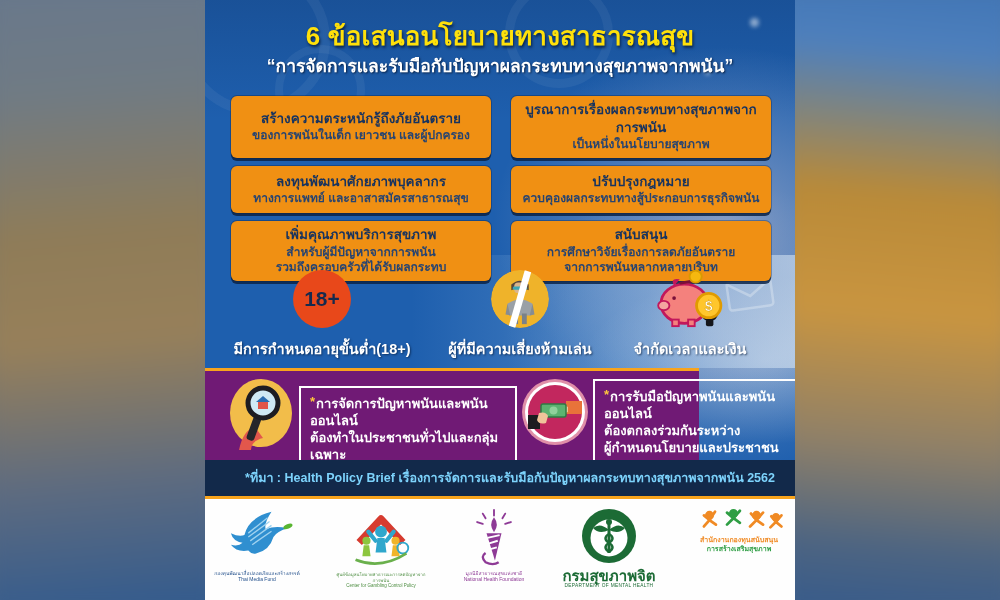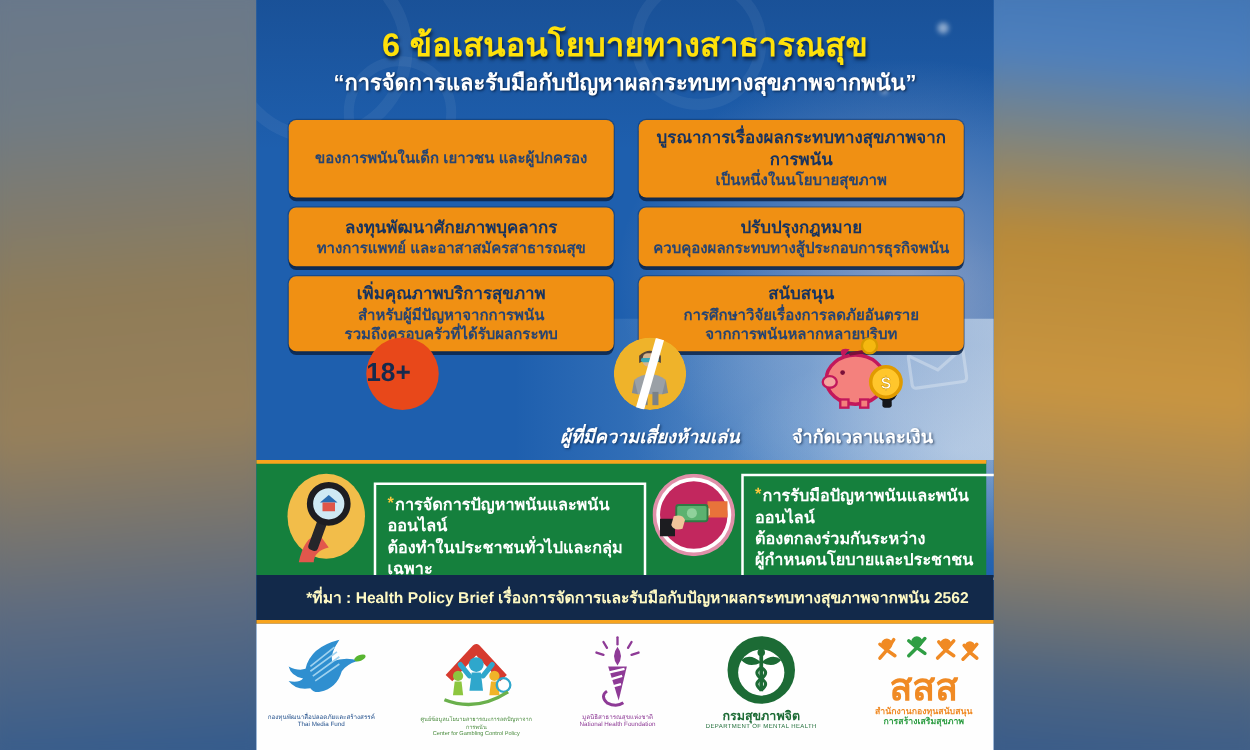--- a/index.html
+++ b/index.html
@@ -35,50 +35,50 @@
   .pbox{background:#f09013;border-radius:6px;padding:5px 8px;text-align:center;
     box-shadow:0 3px 0 rgba(12,35,70,.85), 0 0 0 1px rgba(12,35,70,.35);
     display:flex;flex-direction:column;justify-content:center;}
   .pbox:nth-child(-n+4){min-height:37px;}
   .pbox:nth-child(n+5){min-height:50px;align-items:center;}
   .pbox-title{font-size:13.5px;font-weight:bold;color:#17335f;line-height:1.35;}
   .pbox-detail{font-size:12px;font-weight:bold;color:#274471;line-height:1.3;white-space:pre-line;}
 
   .measures{position:absolute;top:270px;left:0;width:590px;height:96px;}
   .measure{position:absolute;text-align:center;}
-  .m1{left:12px;width:210px;} .m2{left:210px;width:210px;font-style:italic;} .m3{left:380px;width:210px;}
+  .m1{left:12px;width:210px;} .m2{left:210px;width:210px;} .m3{left:380px;width:210px;}
   .icon-circle{width:58px;height:58px;border-radius:50%;margin:0 auto;overflow:hidden;}
   .badge-18{width:58px;height:58px;border-radius:50%;background:#e8481a;color:#152a4e;
-    font-size:21px;font-weight:bold;display:flex;align-items:center;justify-content:flex-start;margin:0 auto;}
+    font-size:21px;font-weight:bold;display:flex;align-items:center;justify-content:center;margin:0 auto;}
   .m-caption{margin-top:9px;font-size:14.5px;font-weight:bold;color:#ffffff;
     text-shadow:1px 1px 2px rgba(5,25,55,.65);}
 
-  .notes-panel{position:absolute;top:368px;left:0;width:584px;height:92px;background:#15803d;
+  .notes-panel{position:absolute;top:368px;left:0;width:494px;height:92px;background:#701a75;
     border-top:3px solid #f8a41d;box-sizing:border-box;}
   .note-icon{position:absolute;}
   .ni1{left:24px;top:7px;} .ni2{left:317px;top:8px;}
   .note-box{position:absolute;border:2px solid #ffffff;color:#ffffff;font-weight:bold;font-size:13px;
     line-height:1.32;padding:5px 9px;}
   .nb1{left:94px;top:15px;width:196px;}
   .nb2{left:388px;top:8px;width:196px;}
   .note-marker{color:#ffc83d;font-size:13px;vertical-align:2px;padding-right:1px;}
   .note-text{white-space:pre-line;display:inline;}
 
   .source-bar{position:absolute;top:460px;left:0;width:590px;height:36px;background:#12294a;
     border-bottom:3px solid #f8a41d;display:flex;align-items:center;justify-content:center;}
-  .source-text{color:#fef9c3;font-size:12.5px;font-weight:bold;margin-left:20px;}
+  .source-text{color:#7dd3fc;font-size:12.5px;font-weight:bold;margin-left:20px;}
 
   .footer{position:absolute;top:499px;left:0;width:590px;height:101px;background:#fefefe;
     display:flex;justify-content:center;align-items:flex-start;gap:24px;padding-top:9px;box-sizing:border-box;}
   .logo{text-align:center;}
   .logo-cap{line-height:1.25;}
   .cap-media{font-size:5px;color:#23508c;}
   .cap-house{font-size:4.5px;color:#4b8c3f;}
   .cap-nhf{font-size:5px;color:#8e3a96;}
-  .cap-dmh-th{font-size:10px;font-weight:bold;color:#1c6b35;line-height:1;}
+  .cap-dmh-th{font-size:15px;font-weight:bold;color:#1c6b35;line-height:1;}
   .cap-dmh-en{font-size:4.8px;color:#1c6b35;letter-spacing:.3px;}
   .sss-word{font-size:30px;font-weight:bold;color:#f08a24;line-height:.95;}
   .cap-sss-1{font-size:7px;color:#f08a24;font-weight:bold;}
   .cap-sss-2{font-size:7px;color:#2f9e44;font-weight:bold;}
 
   .envelope{position:absolute;left:520px;top:276px;opacity:.45;pointer-events:none;}
 </style>
 </head>
 <body>
 
@@ -100,20 +100,21 @@
         <rect x="3" y="4" width="44" height="28" rx="3" fill="none" stroke="#dfe8f2" stroke-width="2.5"></rect>
         <path d="M4 6 L25 20 L46 6" fill="none" stroke="#dfe8f2" stroke-width="2.5"></path>
       </g>
     </svg>
 
     <div class="title">6 ข้อเสนอนโยบายทางสาธารณสุข</div>
     <div class="subtitle">“การจัดการและรับมือกับปัญหาผลกระทบทางสุขภาพจากพนัน”</div>
 
     <div class="boxes">
       <div class="pbox">
+        <div class="pbox-title">สร้างความตระหนักรู้ถึงภัยอันตราย</div>
         <div class="pbox-detail">ของการพนันในเด็ก เยาวชน และผู้ปกครอง</div>
       </div>
       <div class="pbox">
         <div class="pbox-title">บูรณาการเรื่องผลกระทบทางสุขภาพจากการพนัน</div>
         <div class="pbox-detail">เป็นหนึ่งในนโยบายสุขภาพ</div>
       </div>
       <div class="pbox">
         <div class="pbox-title">ลงทุนพัฒนาศักยภาพบุคลากร</div>
         <div class="pbox-detail">ทางการแพทย์ และอาสาสมัครสาธารณสุข</div>
       </div>
@@ -131,20 +132,21 @@
         <div class="pbox-detail">การศึกษาวิจัยเรื่องการลดภัยอันตราย
 จากการพนันหลากหลายบริบท</div>
       </div>
     </div>
 
     <div class="measures">
       <div class="measure m1">
         <div class="badge-18">
           <span>18+</span>
         </div>
+        <div class="m-caption">มีการกำหนดอายุขั้นต่ำ(18+)</div>
       </div>
       <div class="measure m2">
         <div class="icon-circle">
           <svg width="58" height="58" viewBox="0 0 60 60">
             <circle cx="30" cy="30" r="30" fill="#efb32a"></circle>
             <path d="M21 15 Q30 7 39 15 L39 21 Q30 16 21 21 Z" fill="#55453a"></path>
             <rect x="24" y="13" width="12" height="11" rx="4" fill="#d8b48c"></rect>
             <rect x="22.5" y="17" width="15" height="3.4" rx="1.5" fill="#3aa7b8"></rect>
             <path d="M17 35 Q30 26 43 35 L41 47 H19 Z" fill="#9aa0a6"></path>
             <path d="M17 35 L15 46 L20 47 Z" fill="#868c92"></path>
@@ -279,19 +281,18 @@
             <g stroke="#f08a24">
                 <circle cx="67" cy="8" r="3.4" fill="#f08a24"></circle>
                 <path d="M60 20 L67 13 L74 18 M61 6 L67 13 M74 5 L67 13"></path>
               </g>
             <g stroke="#f08a24">
                 <circle cx="88" cy="10" r="3" fill="#f08a24"></circle>
                 <path d="M82 21 L88 15 L94 20 M83 9 L88 15 M94 8 L88 15"></path>
               </g>
           </g>
         </svg>
-        <div class="sss-word">สสส</div>
         <div class="logo-cap cap-sss-1">สำนักงานกองทุนสนับสนุน</div>
         <div class="logo-cap cap-sss-2">การสร้างเสริมสุขภาพ</div>
       </div>
     </div>
   </div>
 </div>
 
 </body></html>

